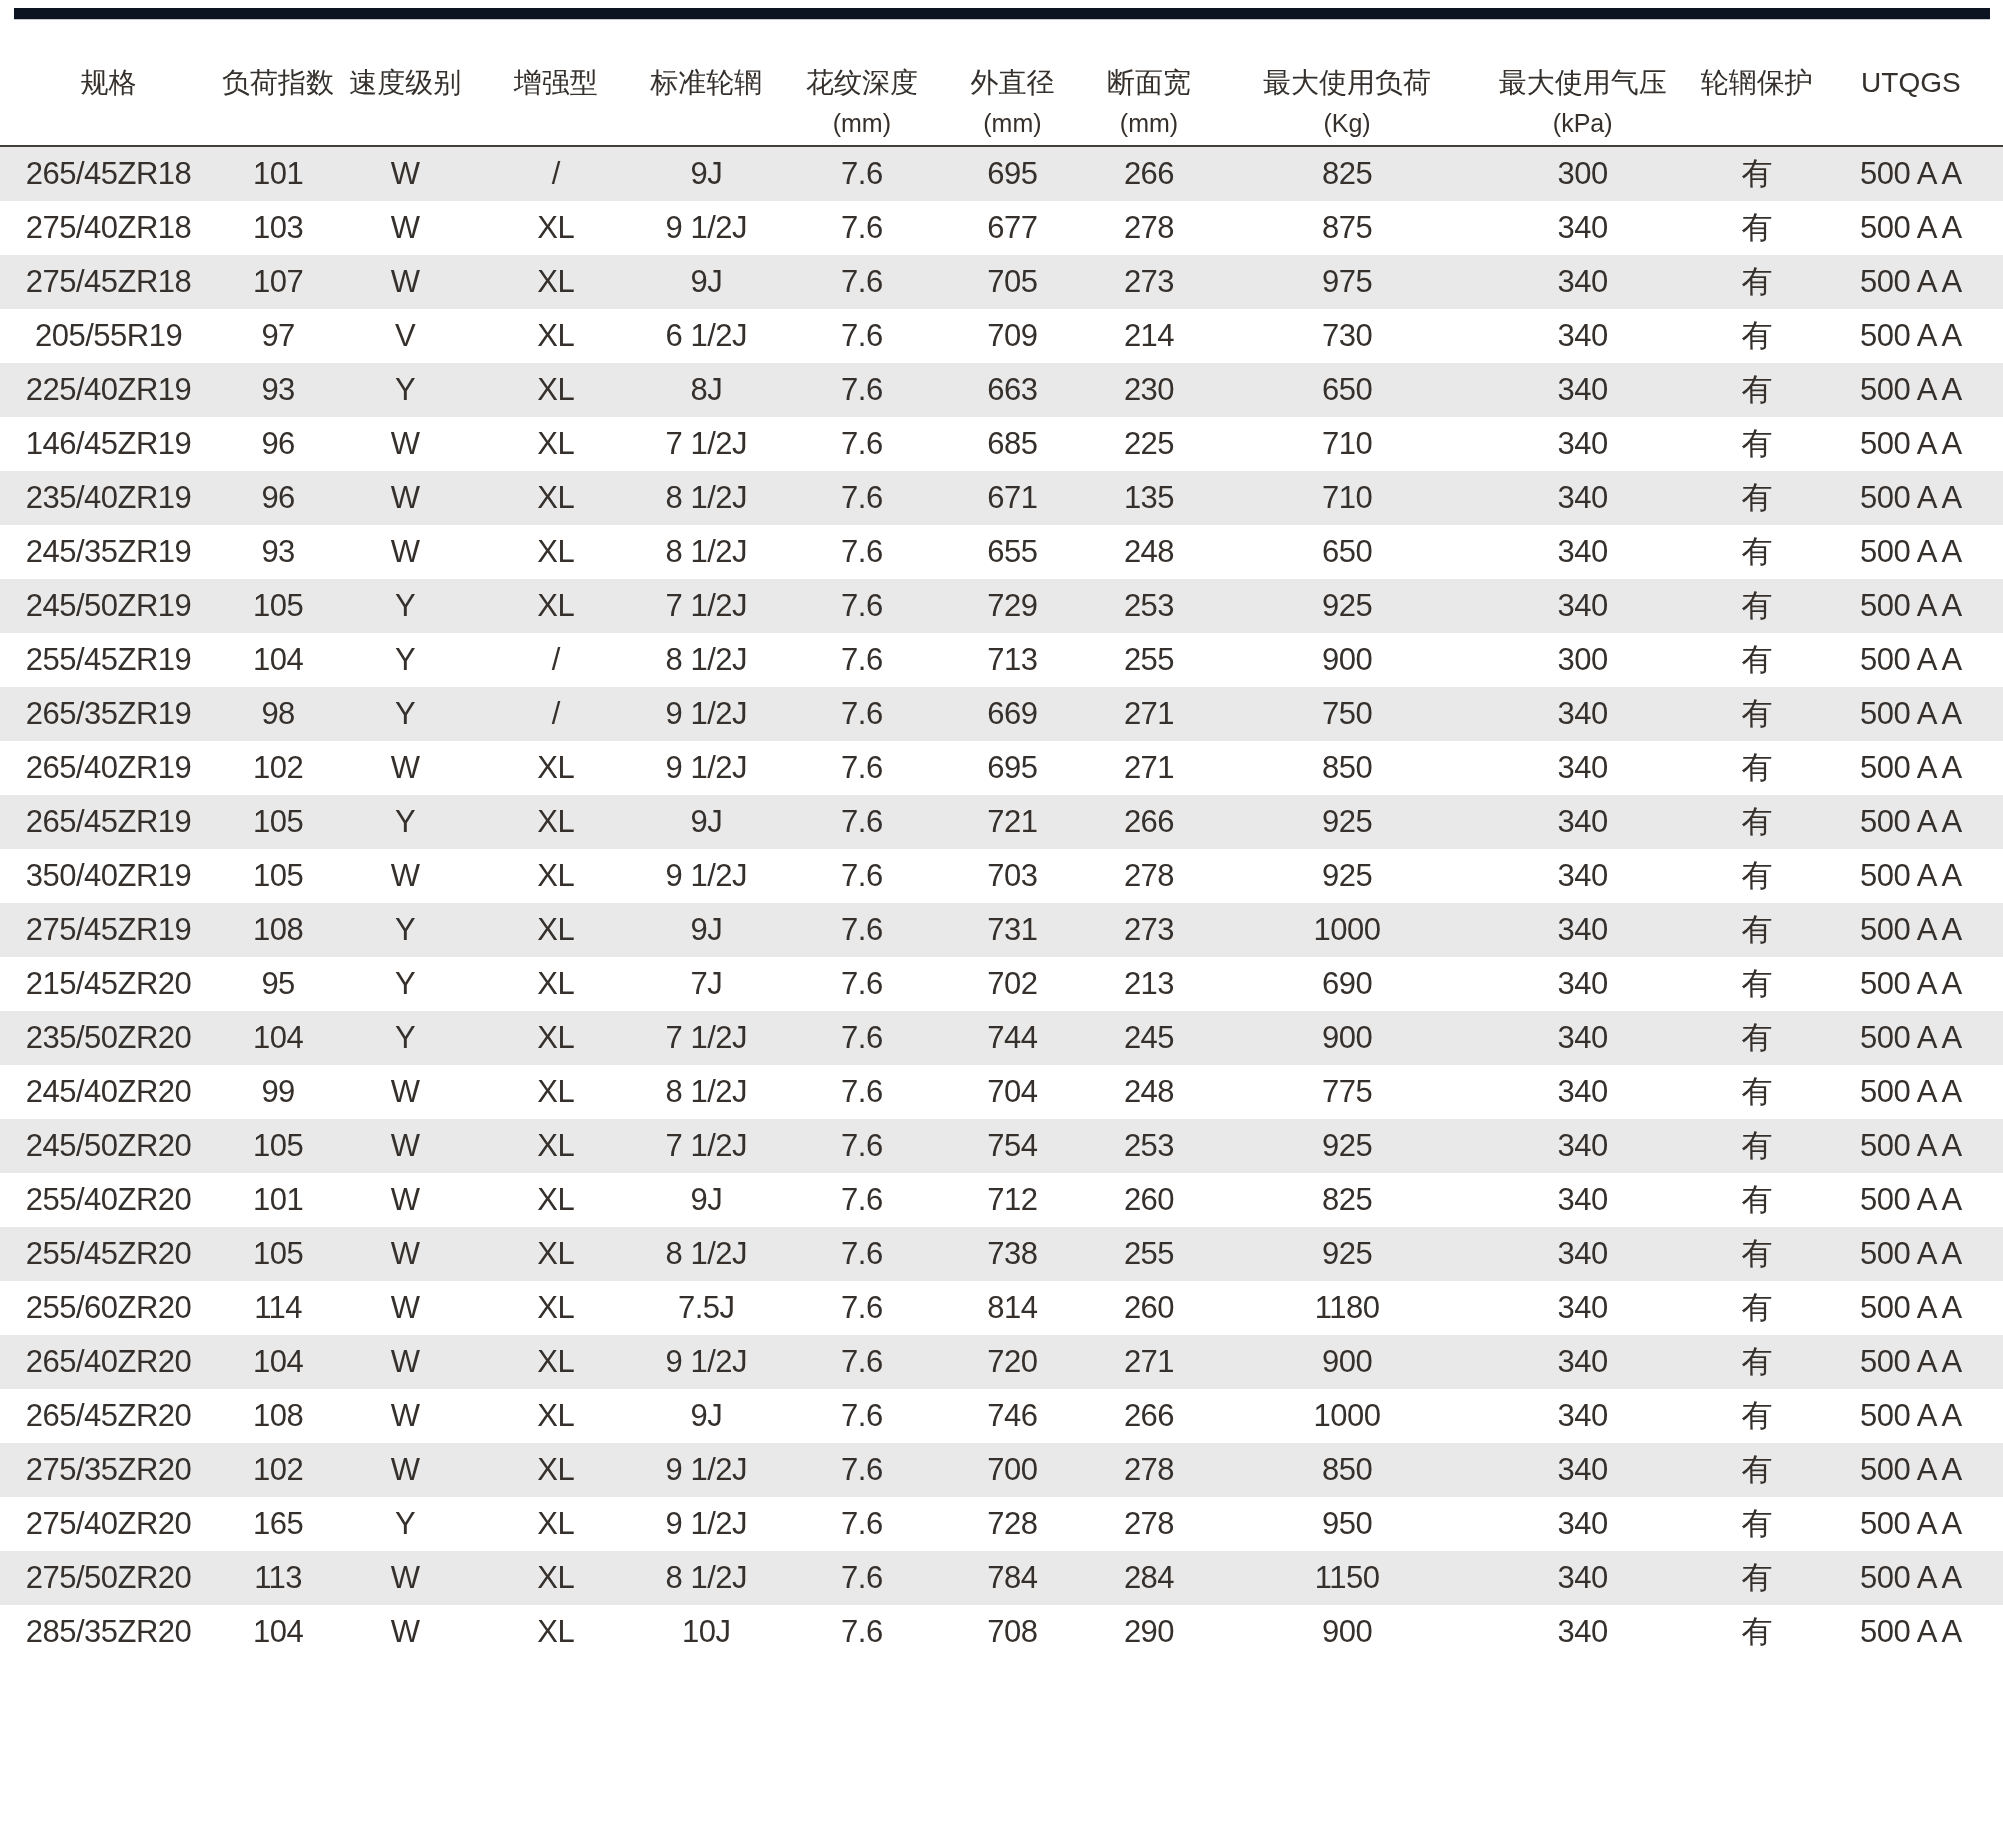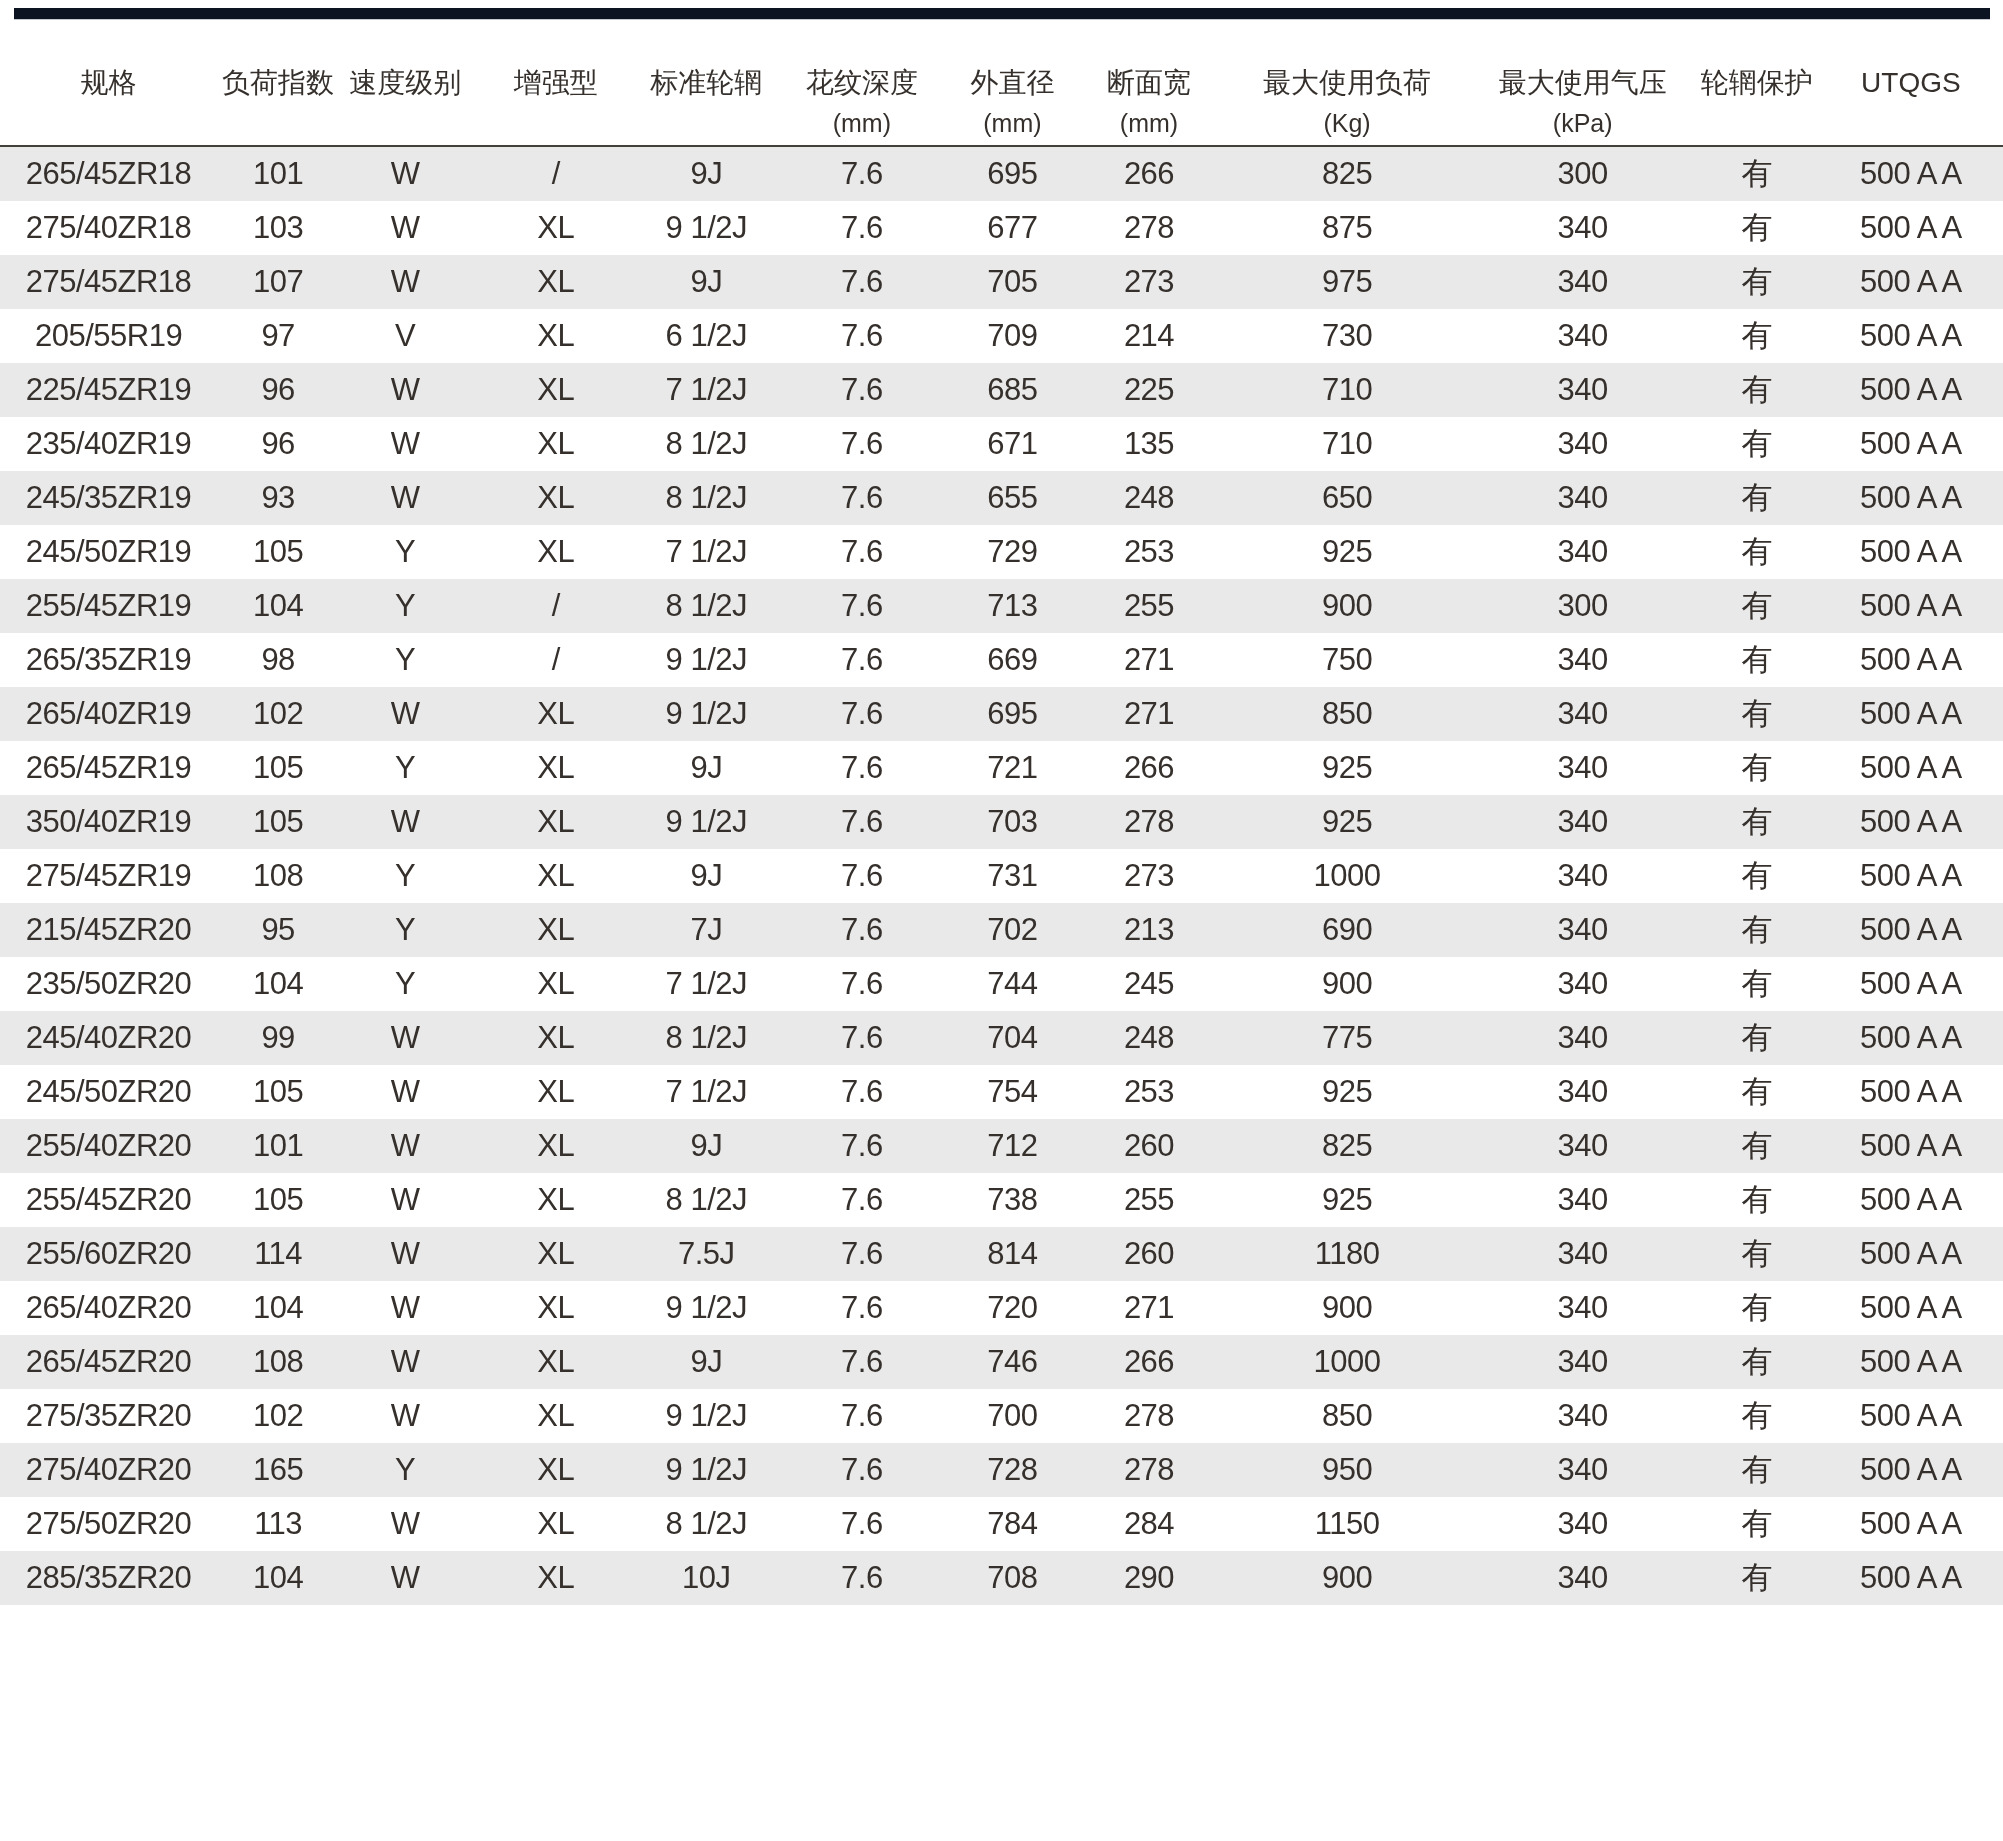--- a/index.html
+++ b/index.html
@@ -169,21 +169,35 @@
         <td>6 1/2J</td>
         <td>7.6</td>
         <td>709</td>
         <td>214</td>
         <td>730</td>
         <td>340</td>
         <td>有</td>
         <td>500 A A</td>
       </tr>
       <tr>
-        <td>225/45ZR19</td>
+        <td>225/40ZR19</td>
+        <td>93</td>
+        <td>Y</td>
+        <td>XL</td>
+        <td>8J</td>
+        <td>7.6</td>
+        <td>663</td>
+        <td>230</td>
+        <td>650</td>
+        <td>340</td>
+        <td>有</td>
+        <td>500 A A</td>
+      </tr>
+      <tr>
+        <td>146/45ZR19</td>
         <td>96</td>
         <td>W</td>
         <td>XL</td>
         <td>7 1/2J</td>
         <td>7.6</td>
         <td>685</td>
         <td>225</td>
         <td>710</td>
         <td>340</td>
         <td>有</td>

